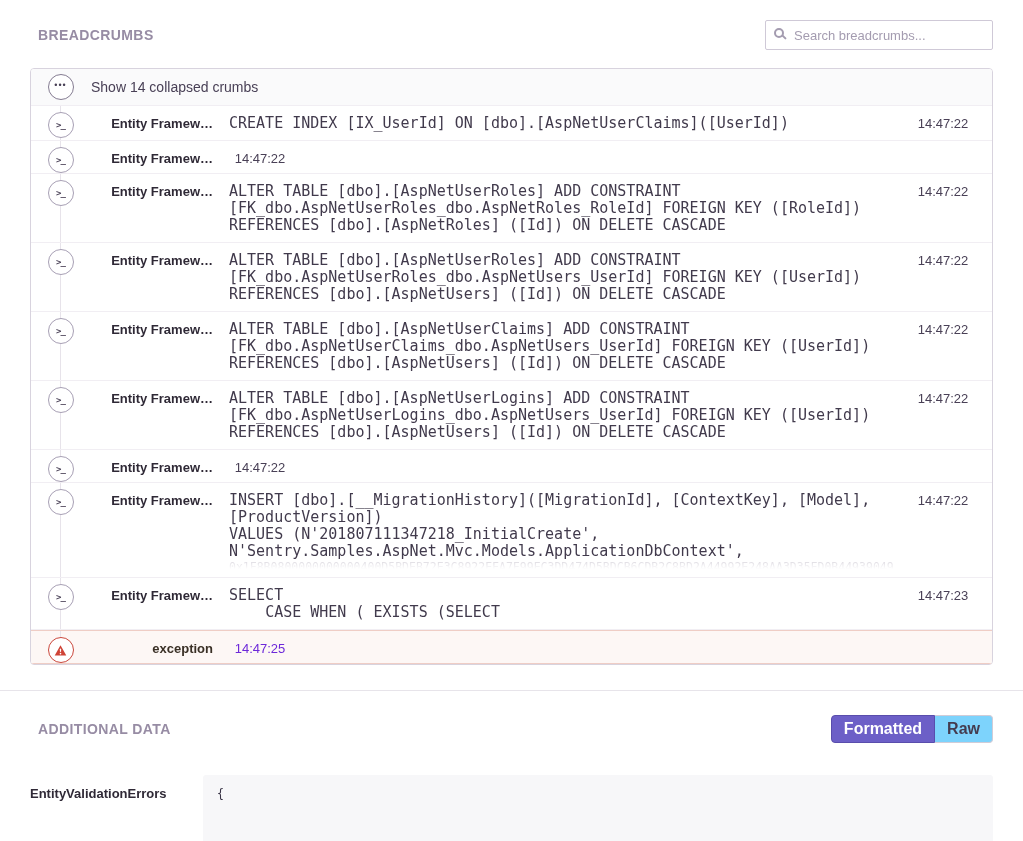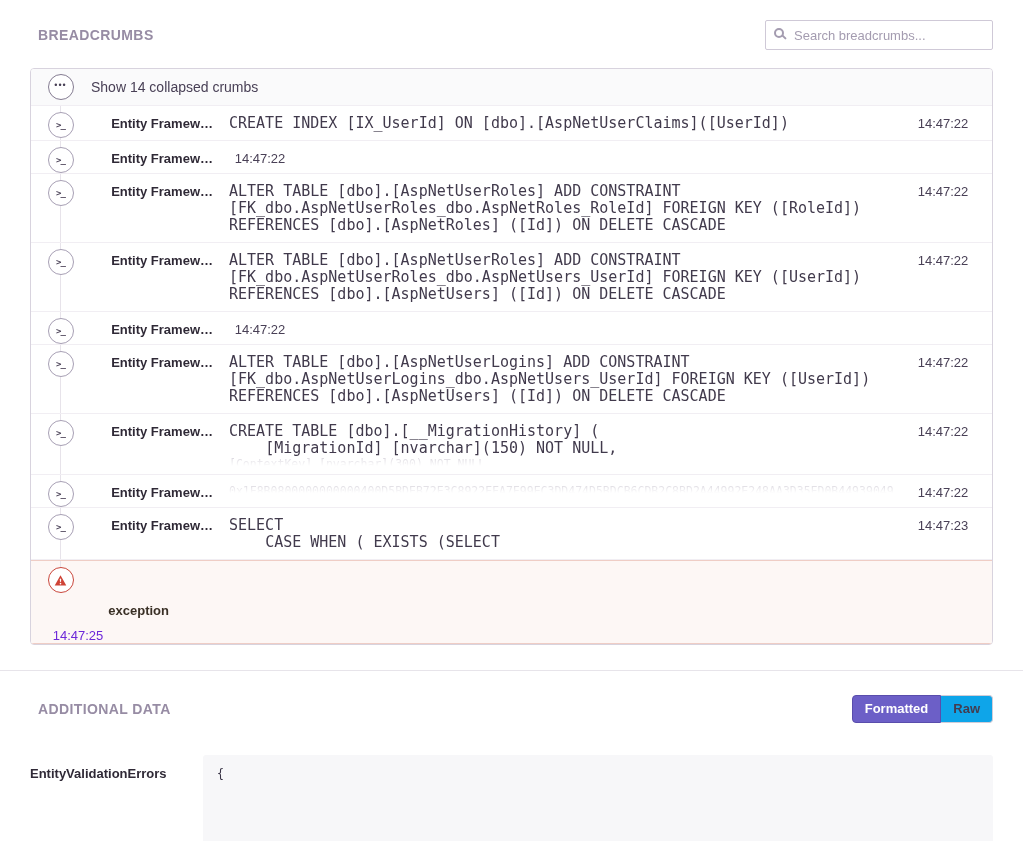--- a/index.html
+++ b/index.html
@@ -17,21 +17,21 @@
   .search-input::placeholder { color:#a49cb0; }
   .search-icon { position:absolute; left:9px; top:8px; width:10px; height:10px;
     border:2px solid #a49cb0; border-radius:50%; }
   .search-icon::after { content:''; position:absolute; width:6px; height:2px;
     background:#a49cb0; transform:rotate(45deg); right:-5px; bottom:-2px; border-radius:1px; }
 
   
   .crumb-panel { margin-top:18px; border:1px solid #d8d3de; border-radius:4px; overflow:hidden; }
   .crumb-row { display:flex; align-items:flex-start; background:#fff;
     border-bottom:1px solid #f1eef3; padding:0 18px 0 16px; position:relative; }
-  .crumb-row:last-child { border-bottom:none;flex-direction:column; }
+  .crumb-row:last-child { border-bottom:none; }
   .collapsed-row { background:#fafafb; cursor:pointer; align-items:center; padding-top:5px; padding-bottom:5px; }
   .icon-cell { position:relative; width:27px; align-self:stretch; flex:none;
     display:flex; justify-content:center; margin-right:17px; }
   .icon-cell::before { content:''; position:absolute; left:13px; top:0; bottom:0;
     width:1px; background:#e7e3ea; }
   .collapsed-row .icon-cell::before { top:50%; }
   .crumb-row.last .icon-cell::before { bottom:50%; }
   .crumb-circle { position:relative; z-index:1; width:26px; height:26px; border-radius:50%;
     background:#fff; border:1px solid #a79fb4; display:flex; align-items:center;
     justify-content:center; margin-top:6px; flex:none; }
@@ -58,25 +58,25 @@
   .crumb-row.error .crumb-message { color:#5a4c44; }
   .crumb-row.error .crumb-time { color:#6d28d9; }
   .crumb-message strong { font-weight:700; }
 
   
   .page-divider { border:none; border-top:1px solid #e7e4ea; margin:25px -30px 0 -30px; }
 
   
   .additional { margin-top:24px; }
   .toggle-group { display:inline-flex; }
-  .toggle-btn { font-family:"Liberation Sans", sans-serif; font-size:13px; font-weight:700;
+  .toggle-btn { font-family:"Liberation Sans", sans-serif; font-size:16px; font-weight:700;
     padding:5px 12px; cursor:pointer; line-height:16px; }
   .toggle-btn.active { background:#6c5fc7; border:1px solid #594dac; color:#fff;
     border-radius:4px 0 0 4px; }
-  .toggle-btn.inactive { background:#0ea5e9; border:1px solid #d1ccd7; border-left:none;
+  .toggle-btn.inactive { background:#7dd3fc; border:1px solid #d1ccd7; border-left:none;
     color:#443c4f; border-radius:0 4px 4px 0; }
   .kv-row { display:flex; align-items:flex-start; margin-top:32px; }
   .kv-key { flex:none; width:173px; font-size:13px; font-weight:700; color:#2f2936; padding-top:11px; }
   .json-block { flex:1; background:#f7f7f9; border-radius:3px; padding:11px 14px;
     font-family:"DejaVu Sans Mono", monospace; font-size:11.5px; line-height:17px; color:#373244; }
 </style>
 </head>
 <body>
 
 <div class="page">
@@ -153,20 +153,23 @@
   </div>
 
   <div class="crumb-row">
     <div class="icon-cell">
       <span class="crumb-circle">
         <span class="term-glyph icon-terminal">&gt;_</span>
 
       </span>
     </div>
     <div class="crumb-category">Entity Framew…</div>
+    <div class="crumb-body">
+      <div class="crumb-message">ALTER TABLE [dbo].[AspNetUserClaims] ADD CONSTRAINT [FK_dbo.AspNetUserClaims_dbo.AspNetUsers_UserId] FOREIGN KEY ([UserId]) REFERENCES [dbo].[AspNetUsers] ([Id]) ON DELETE CASCADE</div>
+    </div>
     <div class="crumb-time">14:47:22</div>
   </div>
 
   <div class="crumb-row">
     <div class="icon-cell">
       <span class="crumb-circle">
         <span class="term-glyph icon-terminal">&gt;_</span>
 
       </span>
     </div>
@@ -178,37 +181,34 @@
   </div>
 
   <div class="crumb-row">
     <div class="icon-cell">
       <span class="crumb-circle">
         <span class="term-glyph icon-terminal">&gt;_</span>
 
       </span>
     </div>
     <div class="crumb-category">Entity Framew…</div>
-    <div class="crumb-body">
-      <div class="crumb-message">CREATE TABLE [dbo].[__MigrationHistory] (
-    [MigrationId] [nvarchar](150) NOT NULL,</div>
-    <div class="faded-line">    [ContextKey] [nvarchar](300) NOT NULL,</div>
-          </div>
-    <div class="crumb-time">14:47:22</div>
-  </div>
-
-  <div class="crumb-row">
-    <div class="icon-cell">
-      <span class="crumb-circle">
-        <span class="term-glyph icon-terminal">&gt;_</span>
-
-      </span>
-    </div>
-    <div class="crumb-category">Entity Framew…</div>
-    <div class="crumb-body">
+    <div class="crumb-time">14:47:22</div>
+  </div>
+
+  <div class="crumb-row">
+    <div class="icon-cell">
+      <span class="crumb-circle">
+        <span class="term-glyph icon-terminal">&gt;_</span>
+
+      </span>
+    </div>
+    <div class="crumb-category">Entity Framew…</div>
+    <div class="crumb-body">
+      <div class="crumb-message">INSERT [dbo].[__MigrationHistory]([MigrationId], [ContextKey], [Model], [ProductVersion])
+VALUES (N'201807111347218_InitialCreate', N'Sentry.Samples.AspNet.Mvc.Models.ApplicationDbContext',</div>
     <div class="faded-line">0x1F8B0800000000000400D5BDEB72E3C8922EFA7F99EC3DD474D5BDCB6CDB2C8BD2A44992E248AA3D35FD0B44939049</div>
           </div>
     <div class="crumb-time">14:47:22</div>
   </div>
 
   <div class="crumb-row">
     <div class="icon-cell">
       <span class="crumb-circle">
         <span class="term-glyph icon-terminal">&gt;_</span>
 

